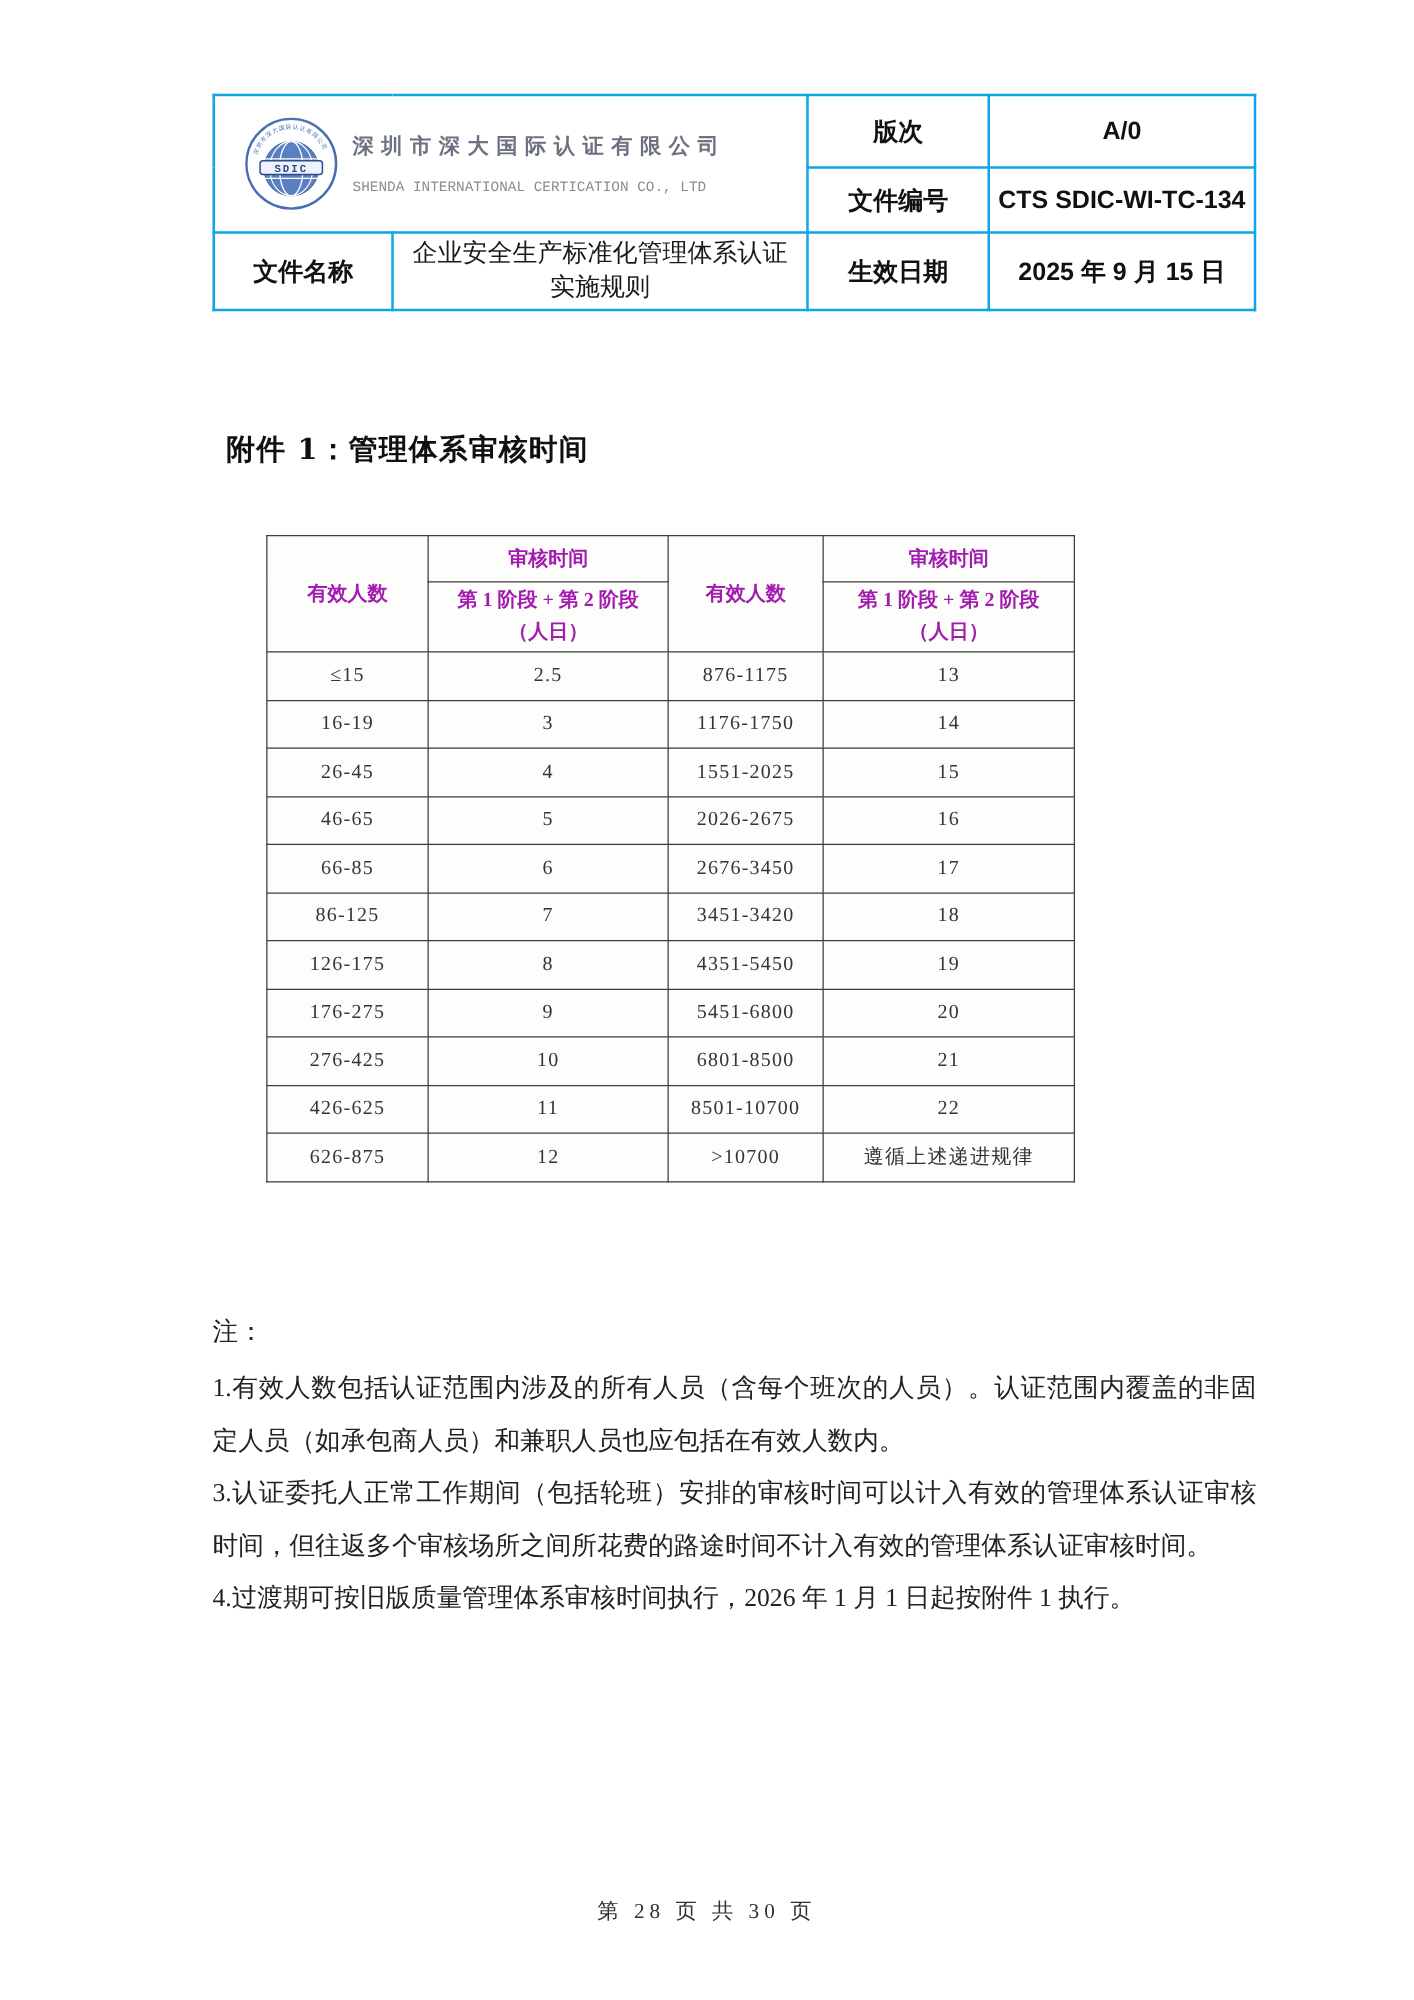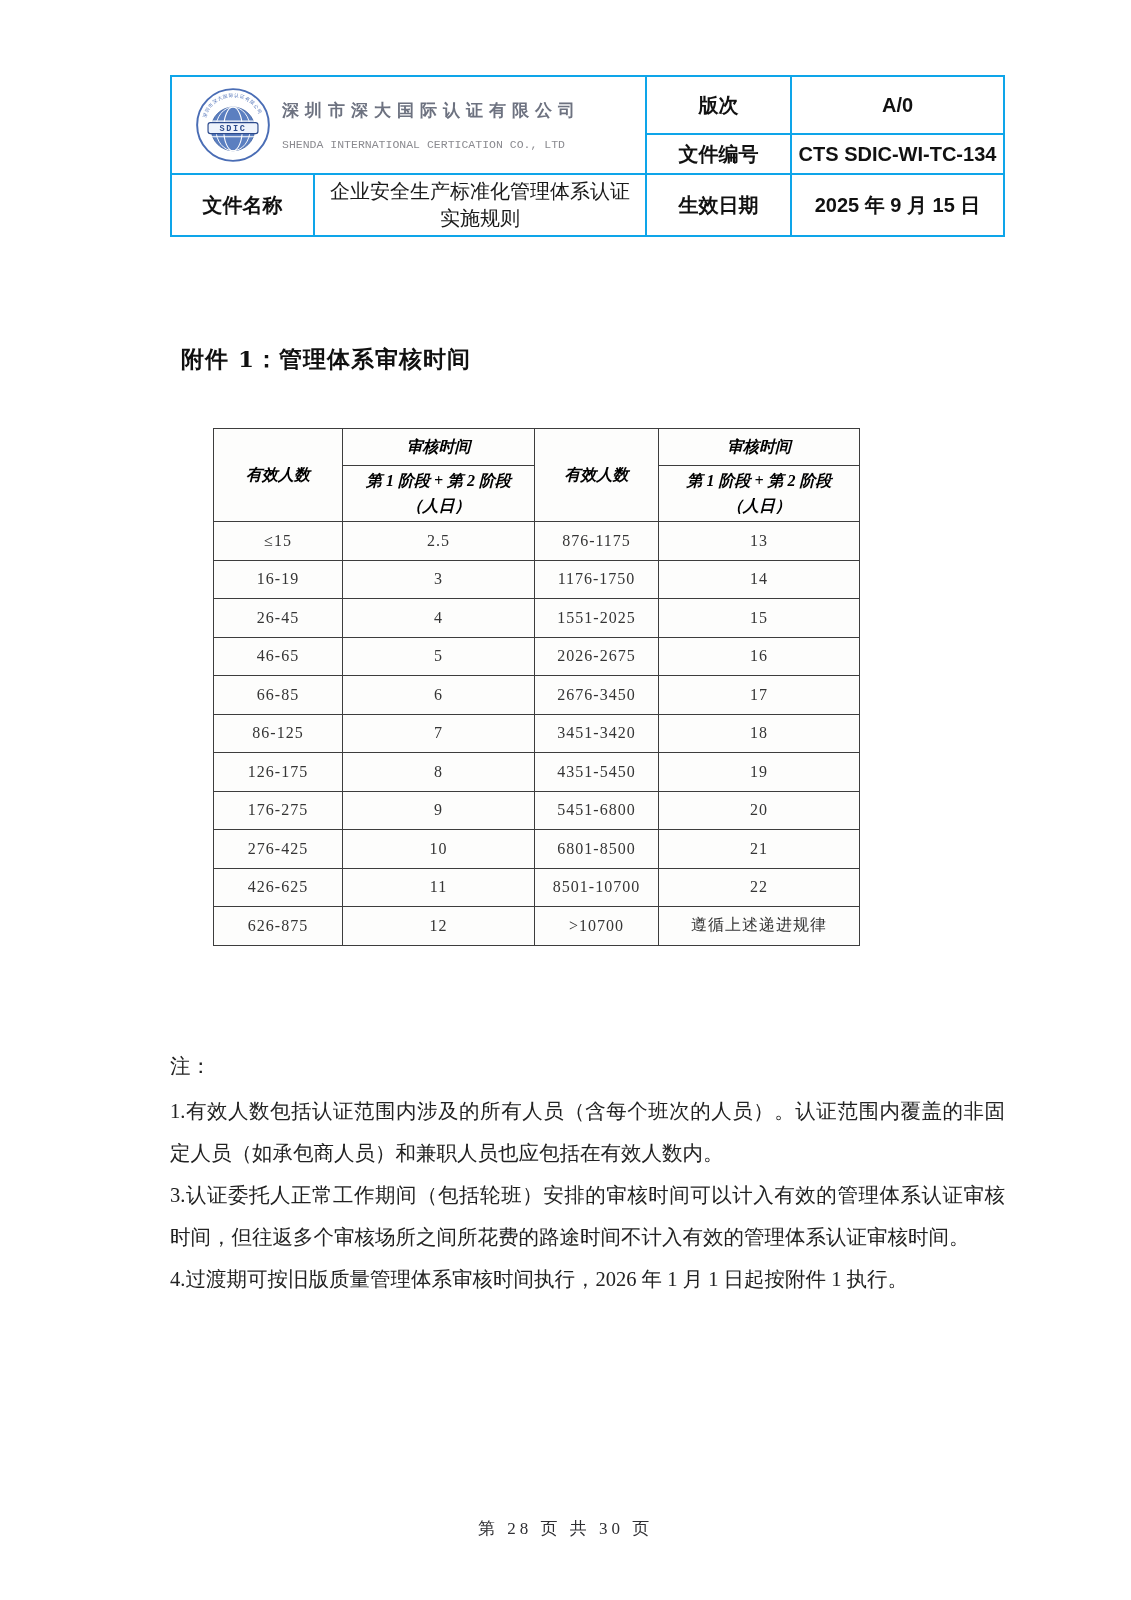--- a/index.html
+++ b/index.html
@@ -55,21 +55,21 @@
     position: absolute; left: 213px; top: 428px;
     width: 646px; border-collapse: collapse; table-layout: fixed;
     background: #fdfdfc;
   }
   .audit-table th, .audit-table td {
     border: 1.6px solid #3d3d3d;
     text-align: center; vertical-align: middle;
     font-size: 16px; color: #353535;
     font-family: "Liberation Serif", "DejaVu Serif", serif;
   }
-  .audit-table thead th { font-weight: bold; color: #000000; font-style: italic; }
+  .audit-table thead th { font-weight: bold; color: #a21caf; }
   .audit-table .h-top { height: 37px; }
   .audit-table .h-bottom { height: 56px; line-height: 1.55; }
   .audit-table tbody td { height: 38.5px; letter-spacing: 1px; }
 
   
   .notes {
     position: absolute; left: 170px; top: 1046px; width: 835px;
     font-size: 20.5px; color: #222;
   }
   .notes .notes-label { line-height: 40px; margin-bottom: 4px; }
@@ -120,21 +120,21 @@
           <div class="logo-names">
             <div class="logo-cn">深圳市深大国际认证有限公司</div>
             <div class="logo-en">SHENDA INTERNATIONAL CERTICATION CO., LTD</div>
           </div>
         </div>
       </td>
       <td class="label" style="height:58px">版次</td>
       <td class="value">A/0</td>
     </tr>
     <tr>
-      <td class="label" style="height:40px">文件编号</td>
+      <td class="label" style="height:52px">文件编号</td>
       <td class="value">CTS SDIC-WI-TC-134</td>
     </tr>
     <tr>
       <td class="label" style="height:56px">文件名称</td>
       <td class="doc-name">企业安全生产标准化管理体系认证实施规则</td>
       <td class="label">生效日期</td>
       <td class="value">2025 年 9 月 15 日</td>
     </tr>
   </tbody>
     </table>

